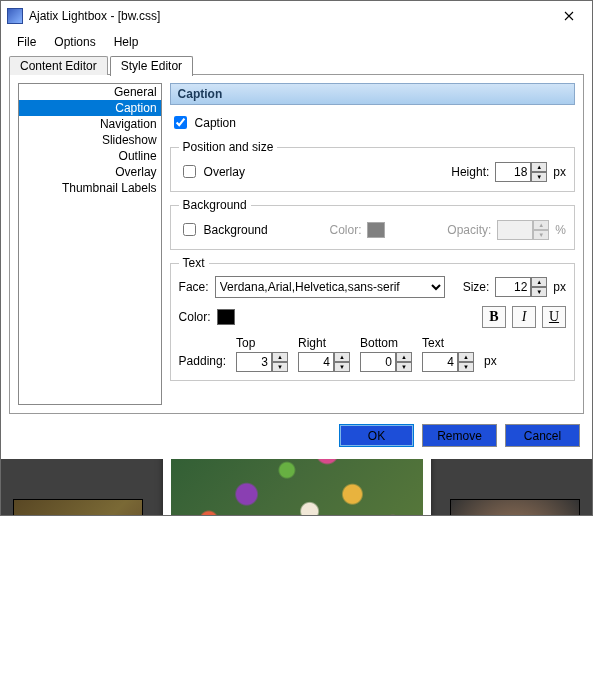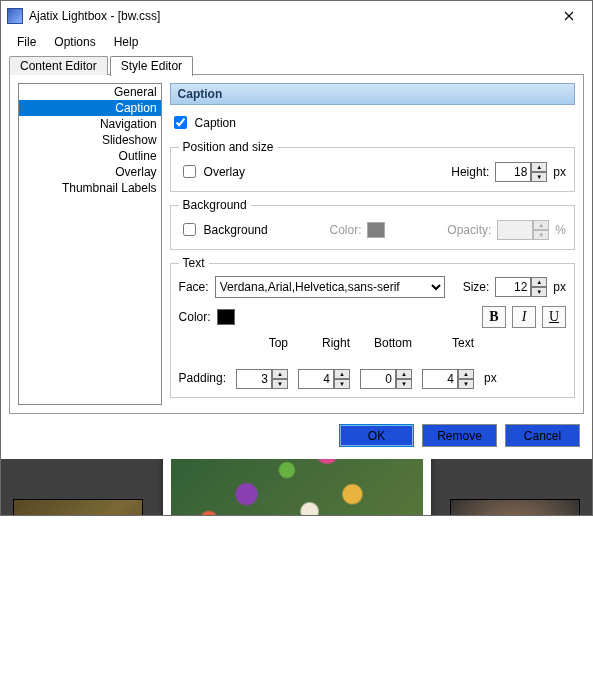--- a/index.html
+++ b/index.html
@@ -32,21 +32,21 @@
   .spinwrap input[type=text] { width:36px; height:20px; border:1px solid #7a7a7a; text-align:right; padding:0 3px; font-size:12px; }
   .spinbtns { display:flex; flex-direction:column; }
   .spinbtns button { width:16px; height:10px; border:1px solid #7a7a7a; background:#e8e8e8; padding:0; line-height:6px; font-size:6px; cursor:pointer; }
   .color-swatch { width:18px; height:16px; border:1px solid #666; cursor:pointer; }
   .disabled { color:#9a9a9a; }
   select.face { height:22px; border:1px solid #7a7a7a; font-size:12px; width:230px; background:#fff; }
   .textbtn { width:24px; height:22px; border:1px solid #888; background:#fafafa; font-family:"Times New Roman",serif; font-size:14px; cursor:pointer; display:flex; align-items:center; justify-content:center; }
   .textbtn.bold { font-weight:bold; }
   .textbtn.italic { font-style:italic; }
   .textbtn.uline { text-decoration:underline; }
-  .pad-col { display:flex; flex-direction:column; align-items:flex-end; gap:19px; }
+  .pad-col { display:flex; flex-direction:column; align-items:flex-start; gap:2px; }
   .pad-col .hdr { font-size:12px; }
   .buttons-row { display:flex; justify-content:flex-end; gap:8px; padding:10px 12px 12px 0; }
   .btn { width:75px; height:23px; border:1px solid #8a8a8a; background:#1d4ed8; cursor:pointer; font-size:12px; }
   .btn.primary { border:1px solid #0078d7; box-shadow:0 0 0 1px #7cb7ea inset; }
   .preview { flex:1; background:#404040; padding:20px 2px; display:flex; align-items:center; justify-content:center; position:relative; overflow:hidden; }
   .thumb { background:#1c1c1c; border:1px solid #000; position:relative; }
   .thumb.left, .thumb.right { width:130px; height:100px; }
   .thumb.left { position:absolute; left:12px; top:40px; }
   .thumb.right { position:absolute; right:12px; top:40px; }
   .thumb-img { width:100%; height:100%; background:linear-gradient(135deg,#8a6a2a,#c7a84a,#7a4a2a); opacity:.55; }

